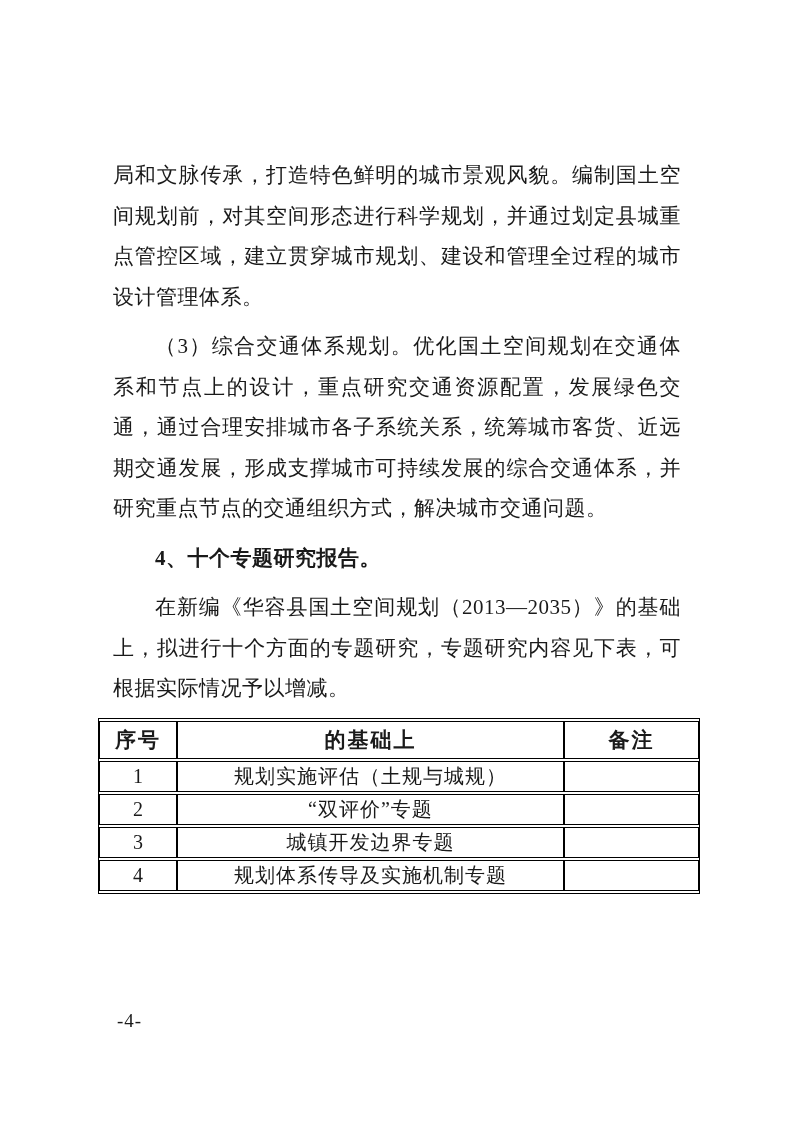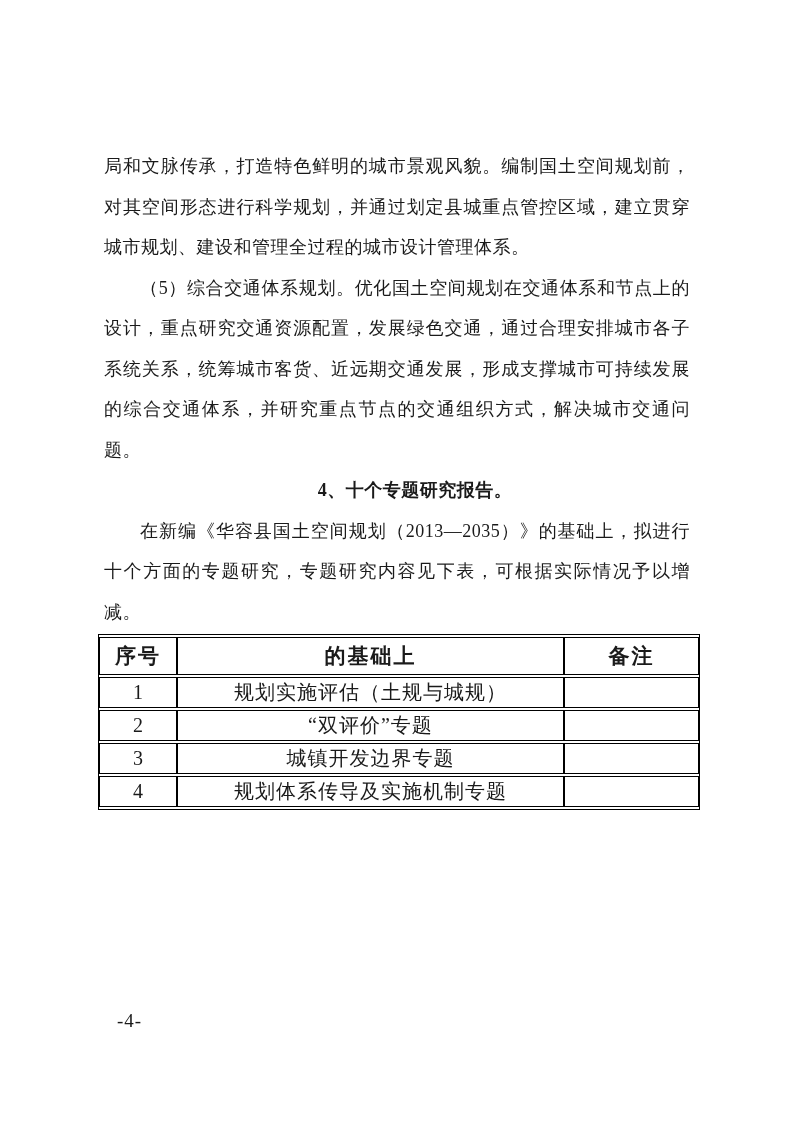--- a/index.html
+++ b/index.html
@@ -14,33 +14,33 @@
     height: 1122px;
     background: #ffffff;
     color: #1a1a1a;
     font-family: "Liberation Serif", "DejaVu Serif", serif;
     overflow: hidden;
   }
   .content {
     padding: 146px 103px 0 104px;
   }
   .para {
-    margin: 0;
-    font-size: 18px;
+    margin: 9px;
+    font-size: 21px;
     line-height: 40.5px;
     text-align: justify;
     letter-spacing: 0.5px;
     word-break: break-all;
   }
   .para.indent {
     text-indent: 2em;
   }
   .para.heading {
     font-weight: bold;
-    text-align: center;
+    text-align: left;
   }
   table.topics {
     margin-left: -6px;
     margin-top: 2px;
     width: 602px;
     border-collapse: separate;
     border-spacing: 0 2px;
     table-layout: fixed;
     border: 1px solid #000;
   }
@@ -82,21 +82,21 @@
   }
 </style>
 </head>
 <body>
 
 <div class="page">
   <div class="content">
 
     <p class="para">局和文脉传承，打造特色鲜明的城市景观风貌。编制国土空间规划前，对其空间形态进行科学规划，并通过划定县城重点管控区域，建立贯穿城市规划、建设和管理全过程的城市设计管理体系。</p>
 
-    <p class="para indent">（5）综合交通体系规划。优化国土空间规划在交通体系和节点上的设计，重点研究交通资源配置，发展绿色交通，通过合理安排城市各子系统关系，统筹城市客货、近远期交通发展，形成支撑城市可持续发展的综合交通体系，并研究重点节点的交通组织方式，解决城市交通问题。</p>
+    <p class="para indent">（3）综合交通体系规划。优化国土空间规划在交通体系和节点上的设计，重点研究交通资源配置，发展绿色交通，通过合理安排城市各子系统关系，统筹城市客货、近远期交通发展，形成支撑城市可持续发展的综合交通体系，并研究重点节点的交通组织方式，解决城市交通问题。</p>
 
 
     <p class="para indent heading">4、十个专题研究报告。</p>
 
     <p class="para indent">在新编《华容县国土空间规划（2013—2035）》的基础上，拟进行十个方面的专题研究，专题研究内容见下表，可根据实际情况予以增减。</p>
 
     <table class="topics">
       <colgroup>
         <col style="width:78px">
         <col style="width:387px">

